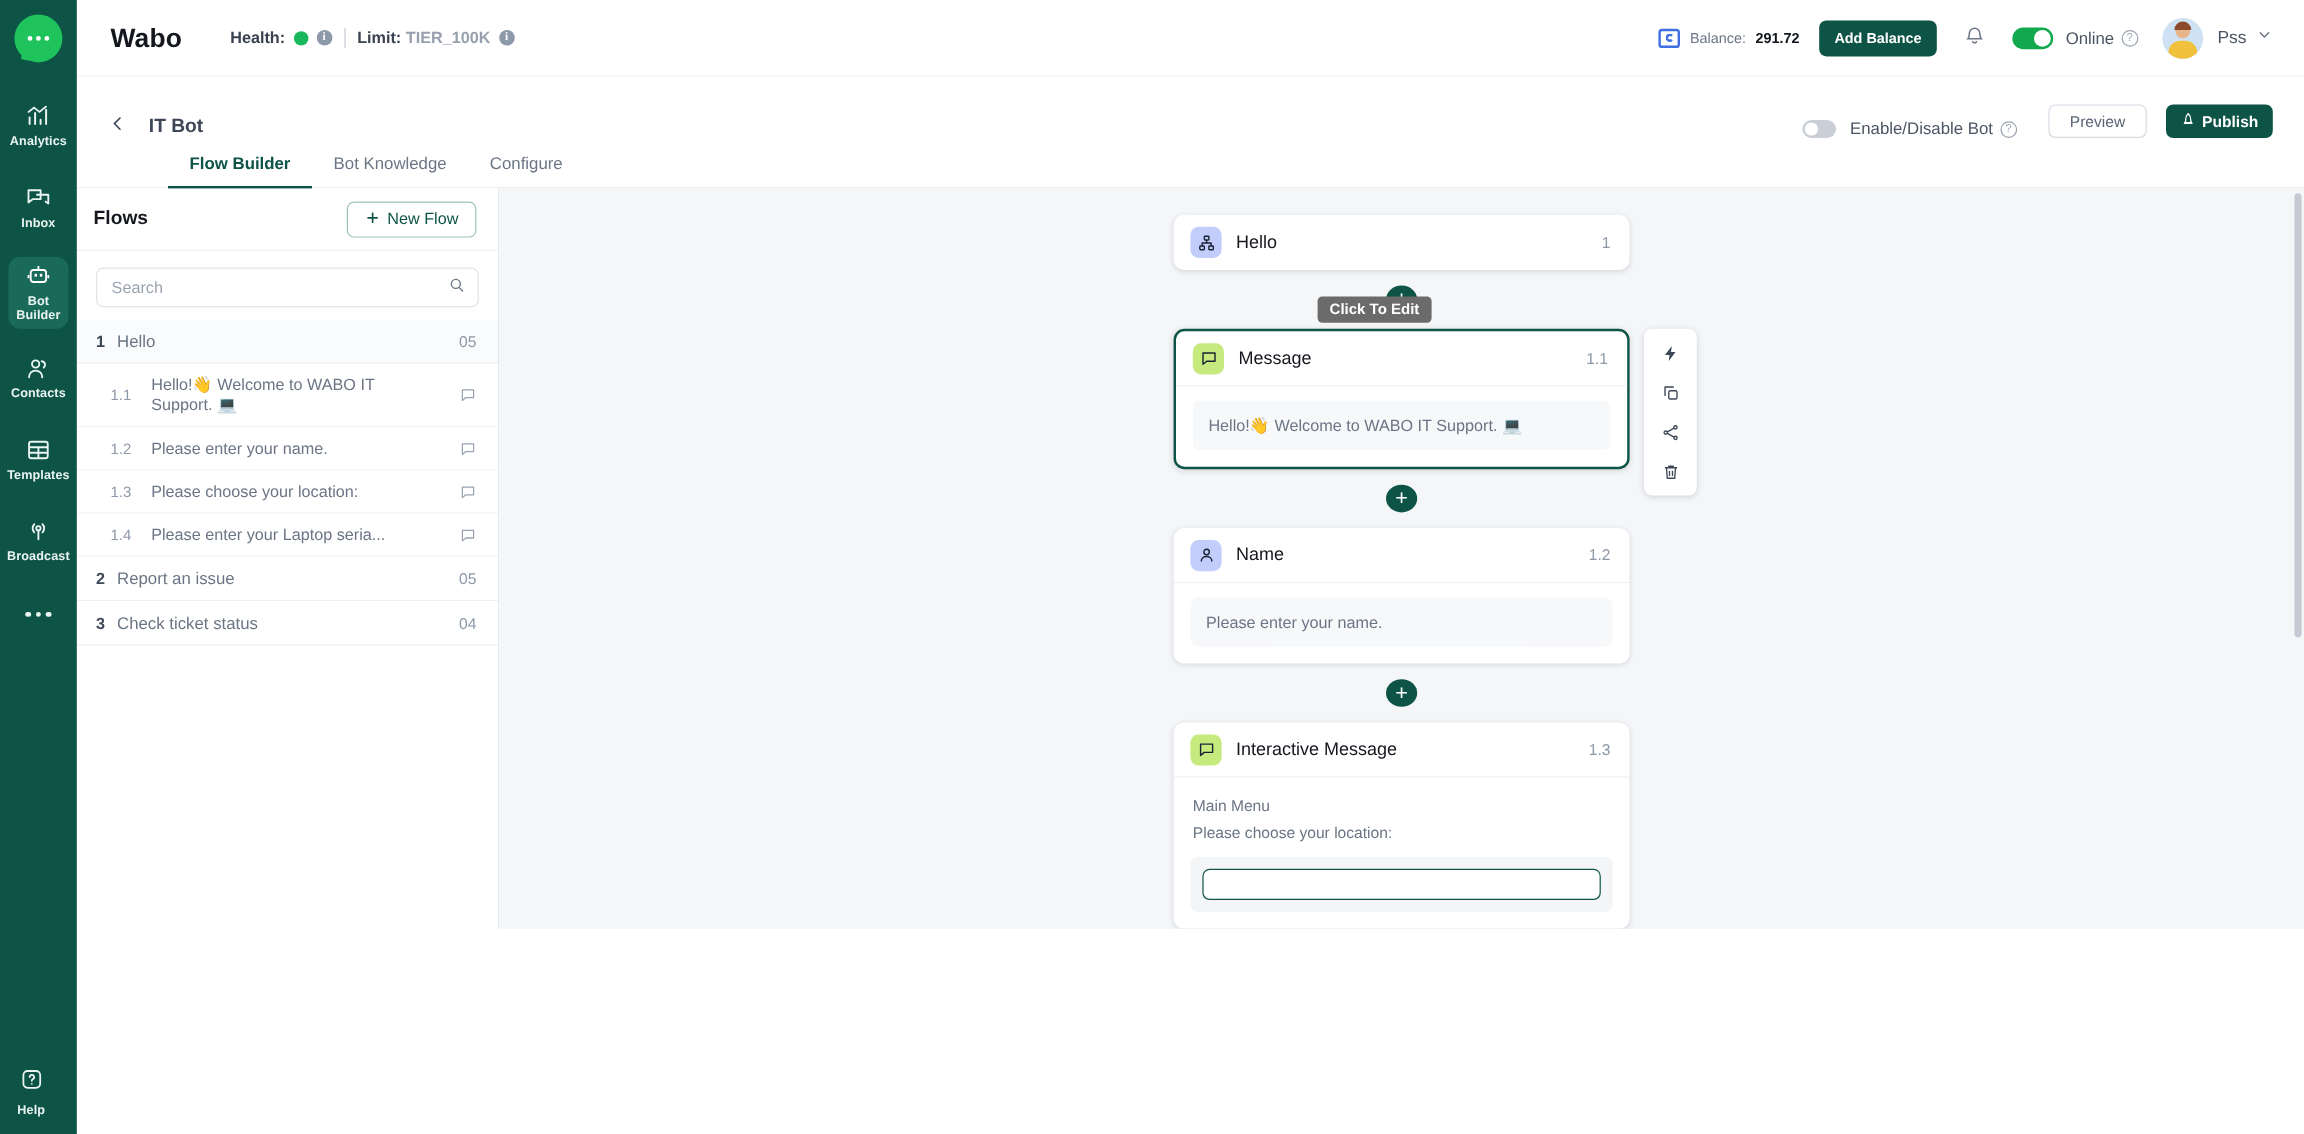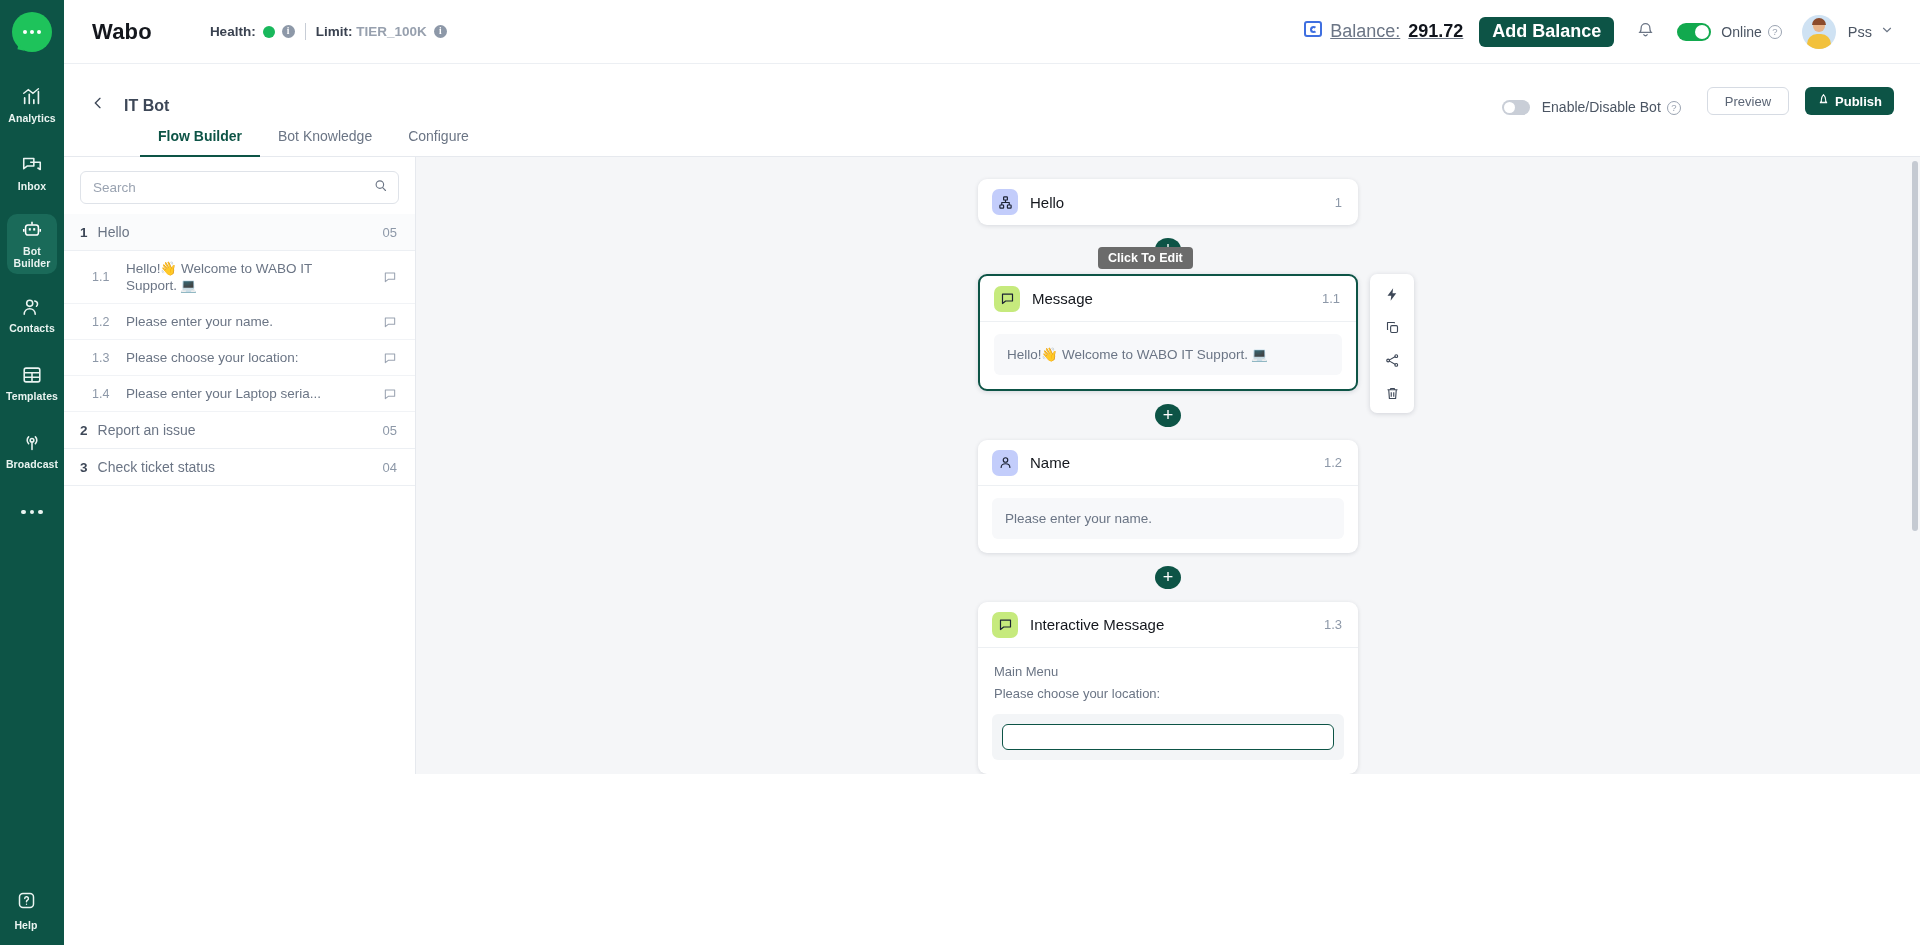--- a/index.html
+++ b/index.html
@@ -71,42 +71,42 @@
   
   .right { flex: 1; height: 774px; display: flex; flex-direction: column; min-width: 0; }
 
   
   .topbar {
     height: 64px; flex: 0 0 64px;
     background: #fff; border-bottom: 1px solid #eceff3;
     display: flex; align-items: center; padding: 0 26px 0 28px;
   }
   .brand { font-size: 22px; font-weight: 700; color: #14171d; letter-spacing: .2px; }
-  .health { display: flex; align-items: center; gap: 7px; margin-left: 58px; font-size: 13.5px; color: #3a4250; font-weight: 600;}
+  .health { display: flex; align-items: center; gap: 7px; margin-left: 40px; font-size: 13.5px; color: #3a4250; font-weight: 600;}
   .dot-green { width: 12px; height: 12px; border-radius: 50%; background: #19b85c; display:block; }
   .info-ico {
     width: 13px; height: 13px; border-radius: 50%; background: #8d98a8;
     color: #fff; font-size: 9.5px; font-weight: 700; line-height: 13px; text-align: center;
     display: inline-block; font-family: "Liberation Serif", serif;
   }
   .vbar { width: 1px; height: 17px; background: #c7cdd6; margin: 0 10px; }
   .limit { font-size: 13.5px; color: #3a4250; font-weight: 600; }
   .limit .val { color: #97a0ae; font-weight: 600; }
   .spacer { flex: 1; }
-  .balance { display: flex; gap: 8px; font-size: 18px; color: #6b7585; text-decoration: underline; }
+  .balance { display: flex; align-items: center; gap: 8px; font-size: 12px; color: #6b7585; }
   .balance .amt { color: #10141c; font-weight: 700; }
   .wallet-ico {
     width: 18px; height: 16px; border: 2px solid #3f6fe0; border-radius: 3px;
     display: flex; align-items: center; justify-content: center;
   }
   .wallet-ico span { width: 7px; height: 7px; border: 2px solid #3f6fe0; border-radius: 50%; border-right-color: transparent; display:block;}
   .btn-addbal {
     margin-left: 16px; background: #0d5446; color: #fff; border: none;
     height: 30px; padding: 0 13px; border-radius: 6px;
-    font-size: 18px; font-weight: 700; cursor: pointer; font-family: inherit;
+    font-size: 12px; font-weight: 700; cursor: pointer; font-family: inherit;
   }
   .bell { margin-left: 22px; cursor: pointer; }
   .toggle-on {
     margin-left: 22px; width: 34px; height: 18px; border-radius: 10px; background: #12a94e;
     position: relative; cursor: pointer;
   }
   .toggle-on::after {
     content: ""; position: absolute; right: 2px; top: 2px;
     width: 14px; height: 14px; border-radius: 50%; background: #fff;
   }
@@ -463,20 +463,31 @@
 
   <div class="tabs">
     <div class="tab active">Flow Builder</div>
     <div class="tab">Bot Knowledge</div>
     <div class="tab">Configure</div>
   </div>
 
   <div class="body">
 
     <div class="flows">
+      <div class="flows-head">
+        <span class="flows-title">Flows</span>
+        <button class="btn-newflow">
+          <span>
+            <svg width="13" height="13" viewBox="0 0 24 24" fill="none" stroke="#0d5446" stroke-width="2.6" stroke-linecap="round">
+                <path d="M12 5v14M5 12h14"></path>
+              </svg>
+          </span>
+          <span>New Flow</span>
+        </button>
+      </div>
 
       <div class="search-wrap">
         <div class="search-box">
           <input type="text" placeholder="Search" style="">
           <span>
             <svg width="15" height="15" viewBox="0 0 24 24" fill="none" stroke="#6b7585" stroke-width="1.8" stroke-linecap="round">
               <circle cx="11" cy="10.5" r="6"></circle>
                 <path d="M15.5 15.5L20 20"></path>
             </svg>
           </span>

